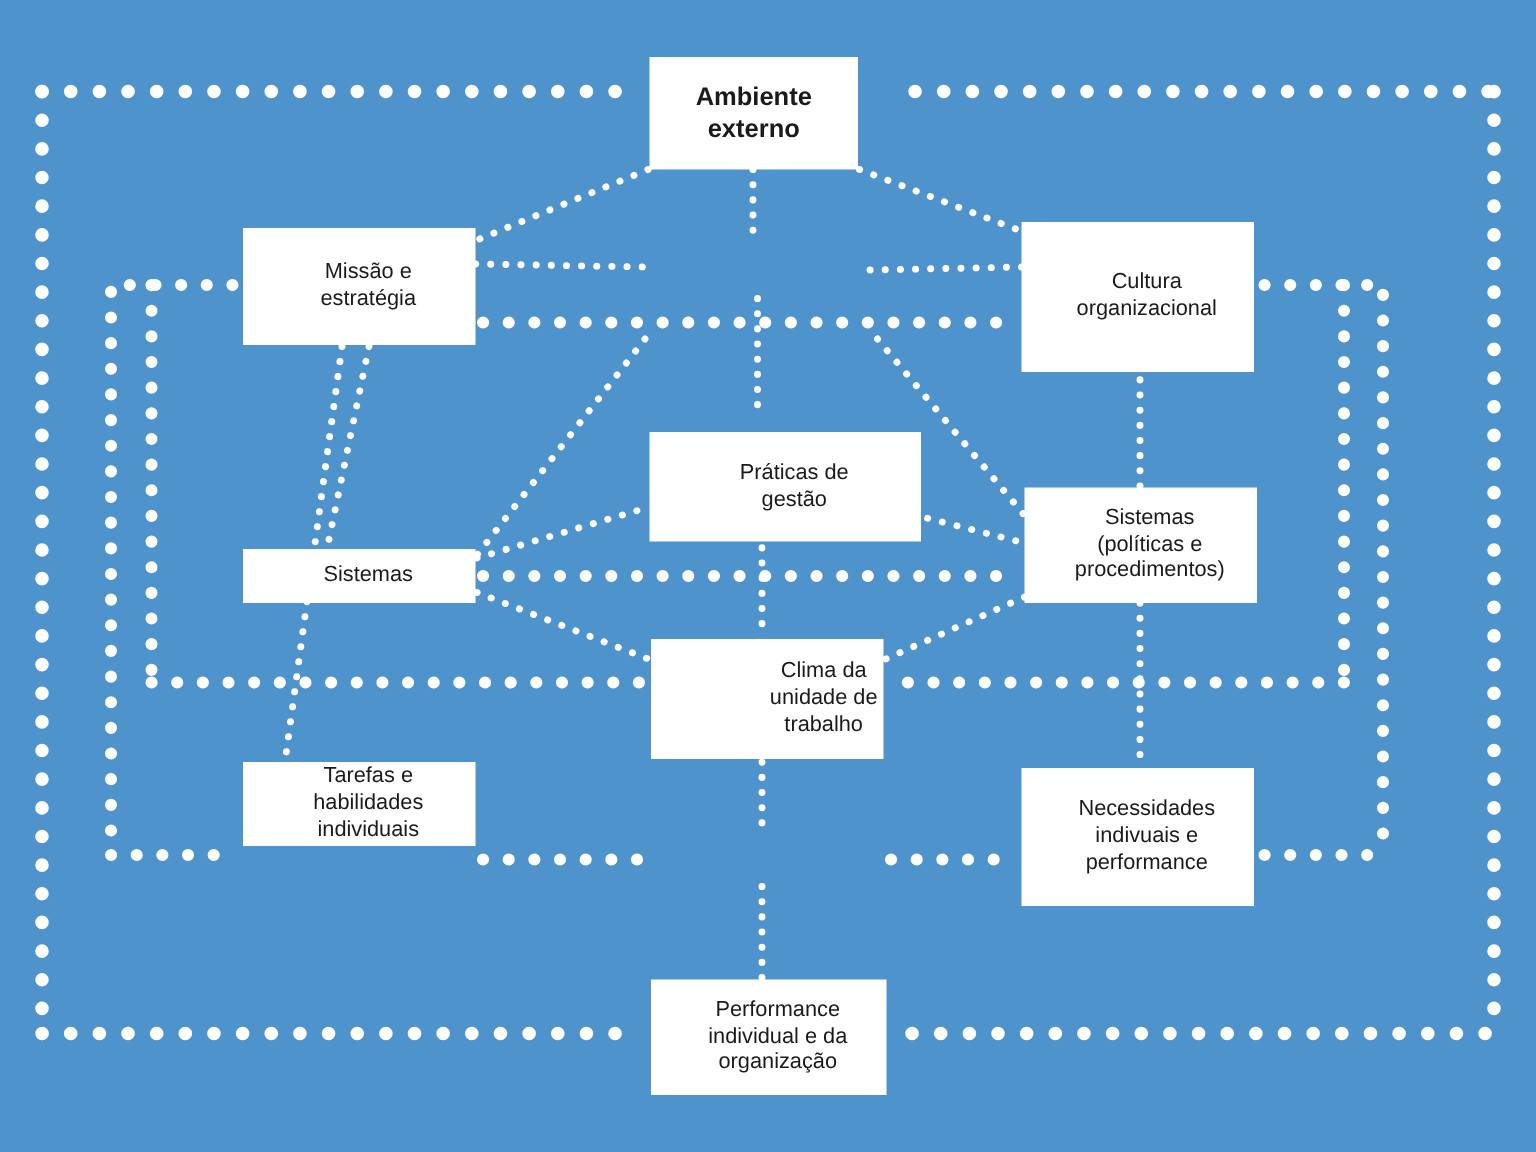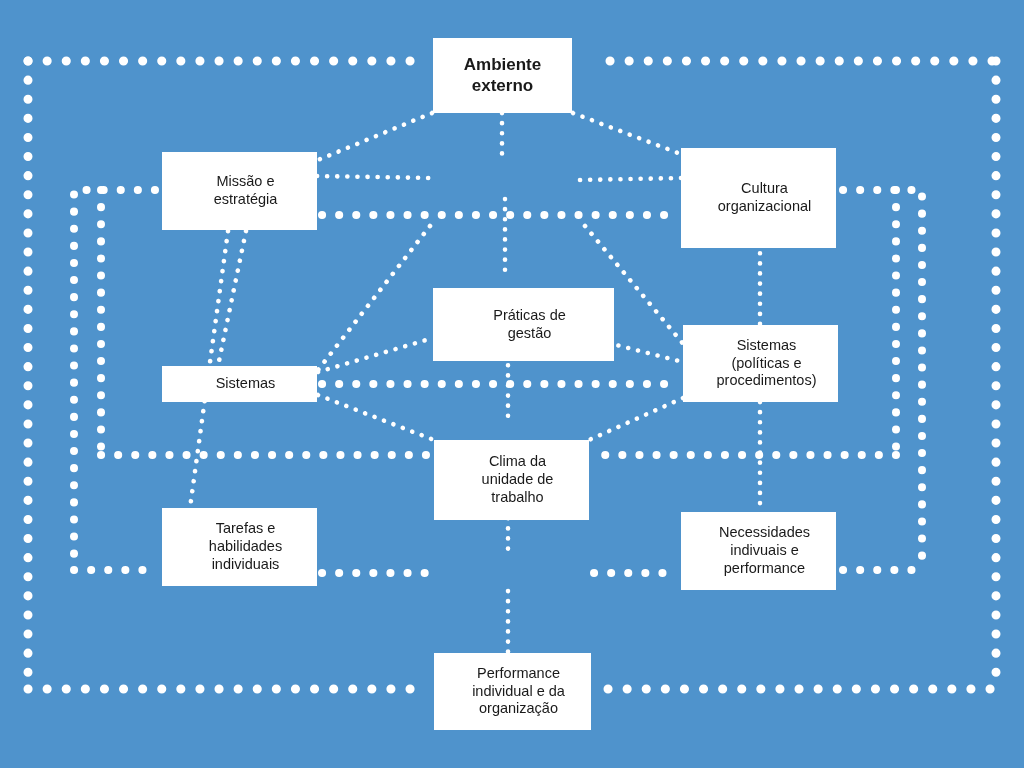--- a/index.html
+++ b/index.html
@@ -157,33 +157,33 @@
   <div class="node n-std n-over" style="left:683px; top:325px; width:155px; height:77px;">
     <span class="node-label">Sistemas
 (políticas e
 procedimentos)</span>
   </div>
 
   <div class="node n-std" style="left:162px; top:366px; width:155px; height:36px;">
     <span class="node-label">Sistemas</span>
   </div>
 
-  <div class="node n-std" style="left:434px; top:440px; width:155px; height:80px;">
+  <div class="node n-std" style="left:434px; top:426px; width:155px; height:80px;justify-content:flex-end;">
     <span class="node-label">Clima da
 unidade de
 trabalho</span>
   </div>
 
-  <div class="node n-std" style="left:162px; top:508px; width:155px; height:78px;">
+  <div class="node n-std" style="left:162px; top:508px; width:155px; height:56px;">
     <span class="node-label">Tarefas e
 habilidades
 individuais</span>
   </div>
 
-  <div class="node n-std" style="left:681px; top:512px; width:155px; height:78px;">
+  <div class="node n-std" style="left:681px; top:512px; width:155px; height:92px;">
     <span class="node-label">Necessidades
 indivuais e
 performance</span>
   </div>
 
 
   <div class="node n-std" style="left:434px; top:653px; width:157px; height:77px;">
     <span class="node-label">Performance
 individual e da
 organização</span>

